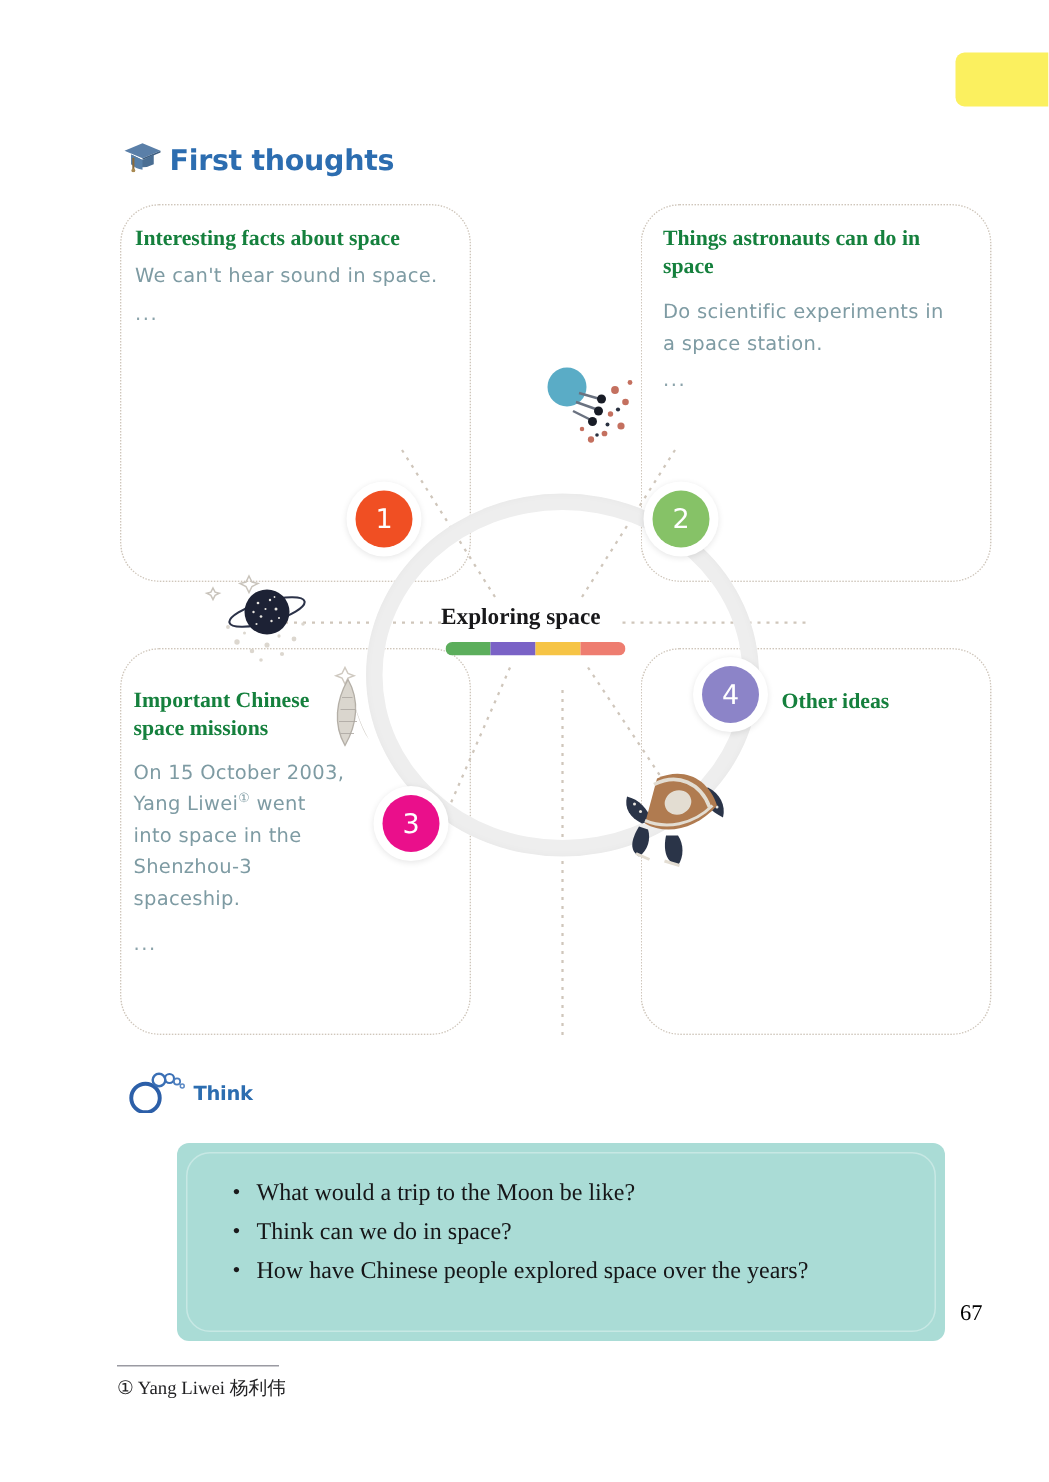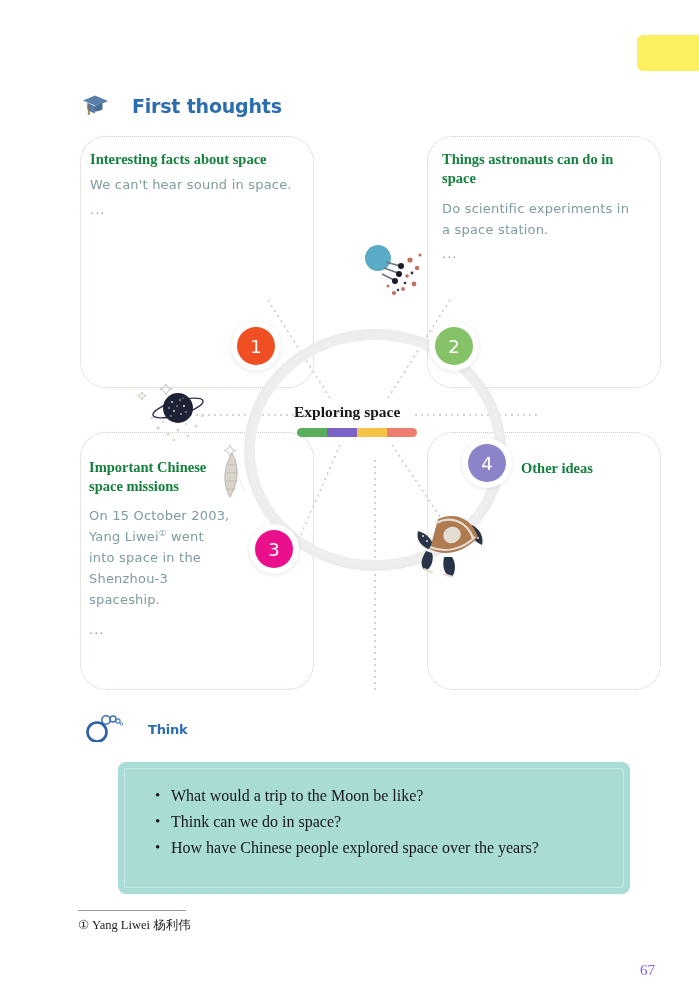--- a/index.html
+++ b/index.html
@@ -21,21 +21,21 @@
     background: #fbf05f;
     border-radius: 6px 0 0 6px;
     filter: blur(0.3px);
   }
 
   
   .sec-head {
     position: absolute;
     display: flex;
     align-items: center;
-    gap: 24px;
+    gap: 5px;
   }
   .sec-head-title {
     color: #2c6db0;
     font-family: "DejaVu Sans", sans-serif;
     font-weight: bold;
     font-size: 19px;
     letter-spacing: -0.2px;
   }
   #first-thoughts-head { top: 93px; left: 82px; }
   #think-head { top: 712px; left: 84px; }
@@ -181,21 +181,21 @@
     position: absolute;
     left: 118px; top: 762px;
     width: 512px; height: 132px;
     background: #aadcd6;
     border-radius: 8px;
     padding: 6px;
   }
   .think-inner {
     width: 100%; height: 100%;
     border: 1px solid #c7e8e4;
-    border-radius: 3px;
+    border-radius: 16px;
     padding: 14px 16px 10px 26px;
   }
   .think-list {
     margin: 0; padding: 0 0 0 20px;
     list-style: none;
   }
   .think-list li {
     position: relative;
     font-family: "Liberation Serif", serif;
     font-size: 16px;
@@ -225,24 +225,24 @@
     color: #222224;
     white-space: nowrap;
   }
   .footnote .fn-cn {
     font-family: "DejaVu Sans", sans-serif;
     font-size: 12.5px;
     margin-left: 0;
   }
   .page-num {
     position: absolute;
-    left: 640px; top: 962px;
+    left: 640px; top: 868px;
     font-family: "Liberation Serif", serif;
     font-size: 15px;
-    color: #8b5cf6;
+    color: #000000;
   }
 </style>
 </head>
 <body>
 
 <div class="tab-bookmark"></div>
 
 <div class="sec-head" id="first-thoughts-head">
   <span>
     <svg width="26" height="22" viewBox="0 0 26 22">

